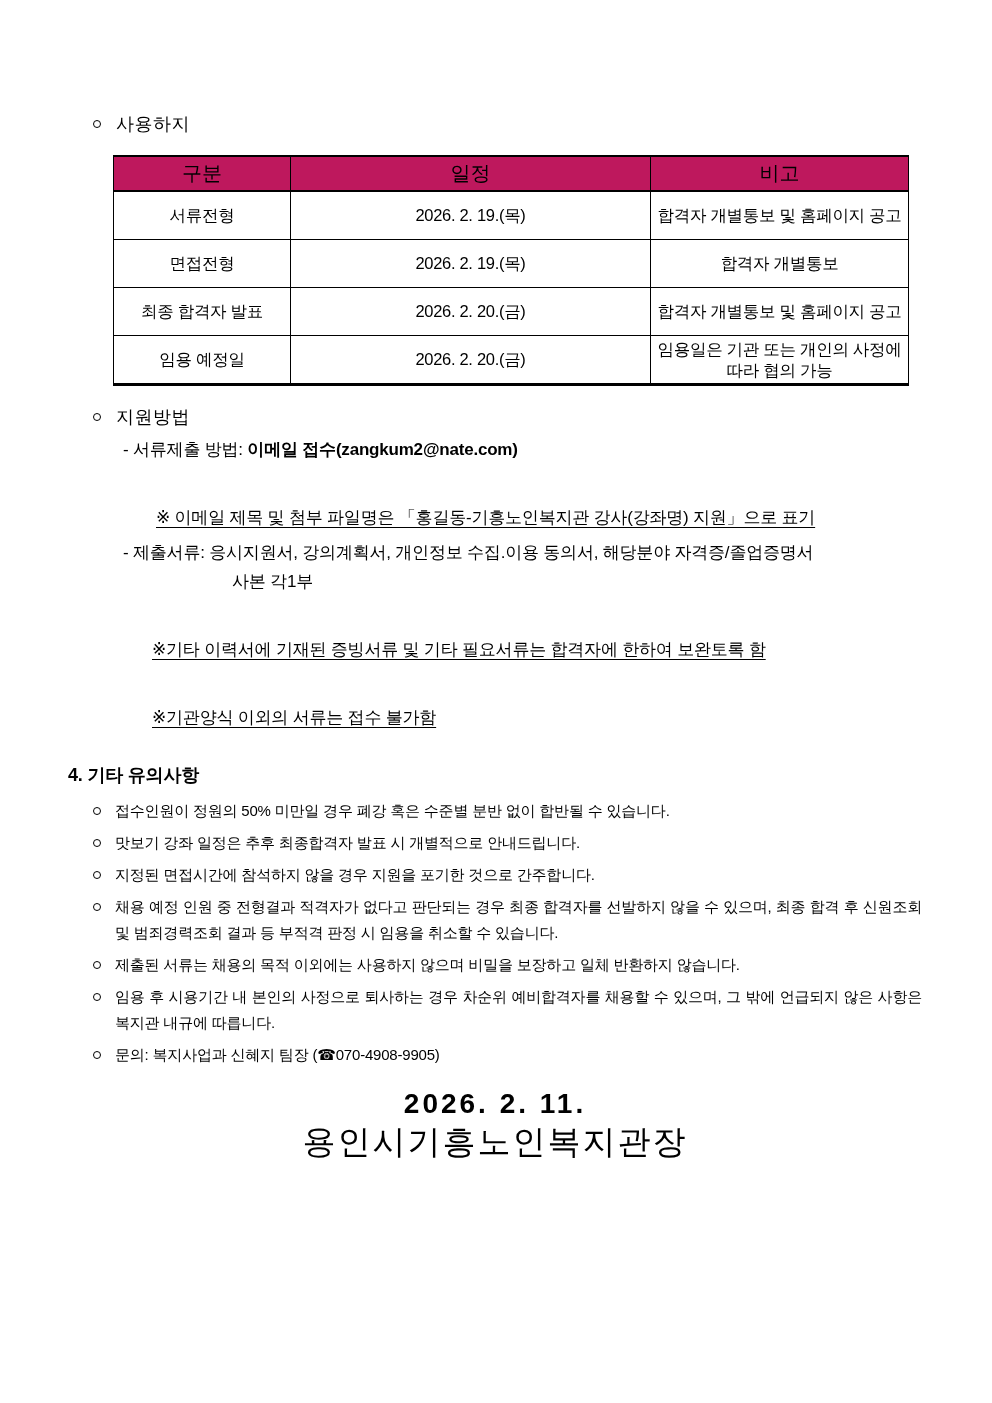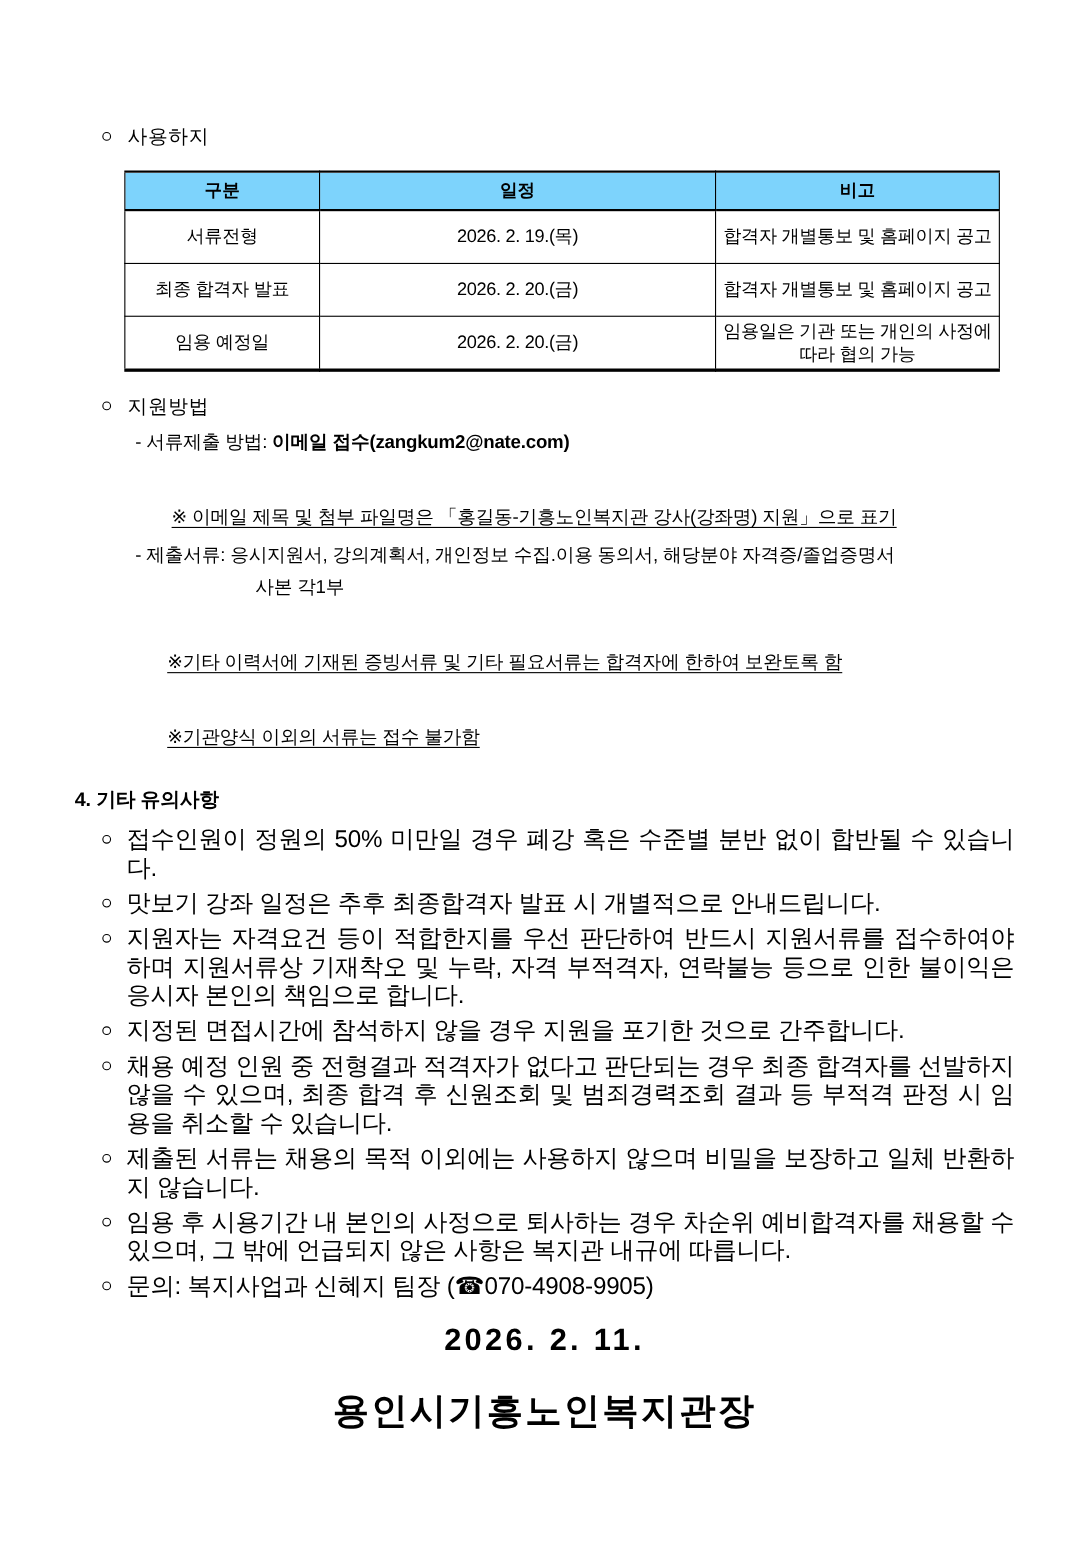--- a/index.html
+++ b/index.html
@@ -52,24 +52,24 @@
     border-right: 1.5px solid #000;
   }
   table.sched th, table.sched td {
     border: 1.4px solid #000;
     text-align: center;
     vertical-align: middle;
     padding: 2px 3px;
     overflow: hidden;
   }
   table.sched th {
-    background: #7dd3fc;
+    background: #be185d;
     height: 29px;
-    font-size: 16px;
-    font-weight: bold;
+    font-size: 20px;
+    font-weight: normal;
     border-bottom: 2px solid #000;
   }
   table.sched td {
     height: 43px;
     font-size: 16.5px;
     font-weight: normal;
     letter-spacing: -0.3px;
     line-height: 21px;
   }
 
@@ -100,41 +100,40 @@
     letter-spacing: -0.2px;
   }
   .provs { margin-top: 11px; }
   .prov {
     display: flex;
     margin: 0 0 6px 25px;
   }
   .prov .obullet { margin: 9px 14px 0 0; }
   .prov p {
     margin: 0;
-    font-size: 22px;
+    font-size: 15px;
     line-height: 26px;
     letter-spacing: -0.2px;
     text-align: justify;
     word-break: break-all;
     flex: 1;
   }
 
   
   .doc-date {
     margin-top: 20px;
     text-align: center;
     font-size: 28px;
     font-weight: bold;
     letter-spacing: 3px;
   }
   .doc-signer {
-    margin-top: 27px;
     text-align: center;
     font-size: 33px;
-    font-weight: bold;
+    font-weight: normal;
     letter-spacing: 2px;
   }
 </style>
 </head>
 <body>
 
 <div class="doc">
 
   <div class="sec-title">
     <span class="obullet"></span>
@@ -154,20 +153,25 @@
         <th>비고</th>
       </tr>
     </thead>
     <tbody>
       <tr>
         <td>서류전형</td>
         <td>2026. 2. 19.(목)</td>
         <td>합격자 개별통보 및 홈페이지 공고</td>
       </tr>
       <tr>
+        <td>면접전형</td>
+        <td>2026. 2. 19.(목)</td>
+        <td>합격자 개별통보</td>
+      </tr>
+      <tr>
         <td>최종 합격자 발표</td>
         <td>2026. 2. 20.(금)</td>
         <td>합격자 개별통보 및 홈페이지 공고</td>
       </tr>
       <tr>
         <td>임용 예정일</td>
         <td>2026. 2. 20.(금)</td>
         <td>임용일은 기관 또는 개인의 사정에 따라 협의 가능</td>
       </tr>
     </tbody>
@@ -200,24 +204,20 @@
     <div class="prov">
       <span class="obullet"></span>
       <p>접수인원이 정원의 50% 미만일 경우 폐강 혹은 수준별 분반 없이 합반될 수 있습니다.</p>
     </div>
     <div class="prov">
       <span class="obullet"></span>
       <p>맛보기 강좌 일정은 추후 최종합격자 발표 시 개별적으로 안내드립니다.</p>
     </div>
     <div class="prov">
       <span class="obullet"></span>
-      <p>지원자는 자격요건 등이 적합한지를 우선 판단하여 반드시 지원서류를 접수하여야하며 지원서류상 기재착오 및 누락, 자격 부적격자, 연락불능 등으로 인한 불이익은 응시자 본인의 책임으로 합니다.</p>
-    </div>
-    <div class="prov">
-      <span class="obullet"></span>
       <p>지정된 면접시간에 참석하지 않을 경우 지원을 포기한 것으로 간주합니다.</p>
     </div>
     <div class="prov">
       <span class="obullet"></span>
       <p>채용 예정 인원 중 전형결과 적격자가 없다고 판단되는 경우 최종 합격자를 선발하지 않을 수 있으며, 최종 합격 후 신원조회 및 범죄경력조회 결과 등 부적격 판정 시 임용을 취소할 수 있습니다.</p>
     </div>
     <div class="prov">
       <span class="obullet"></span>
       <p>제출된 서류는 채용의 목적 이외에는 사용하지 않으며 비밀을 보장하고 일체 반환하지 않습니다.</p>
     </div>

